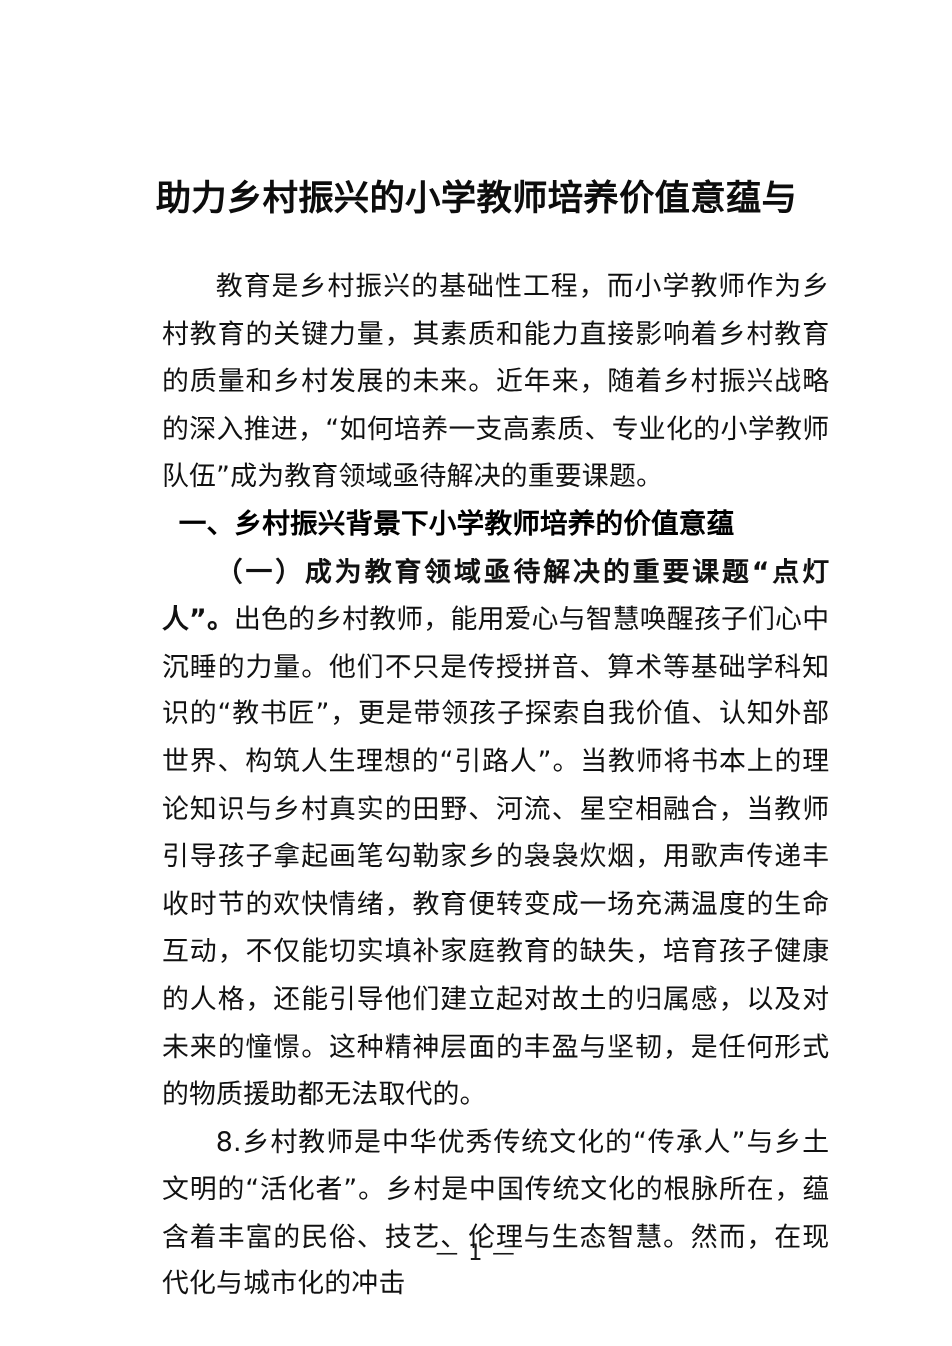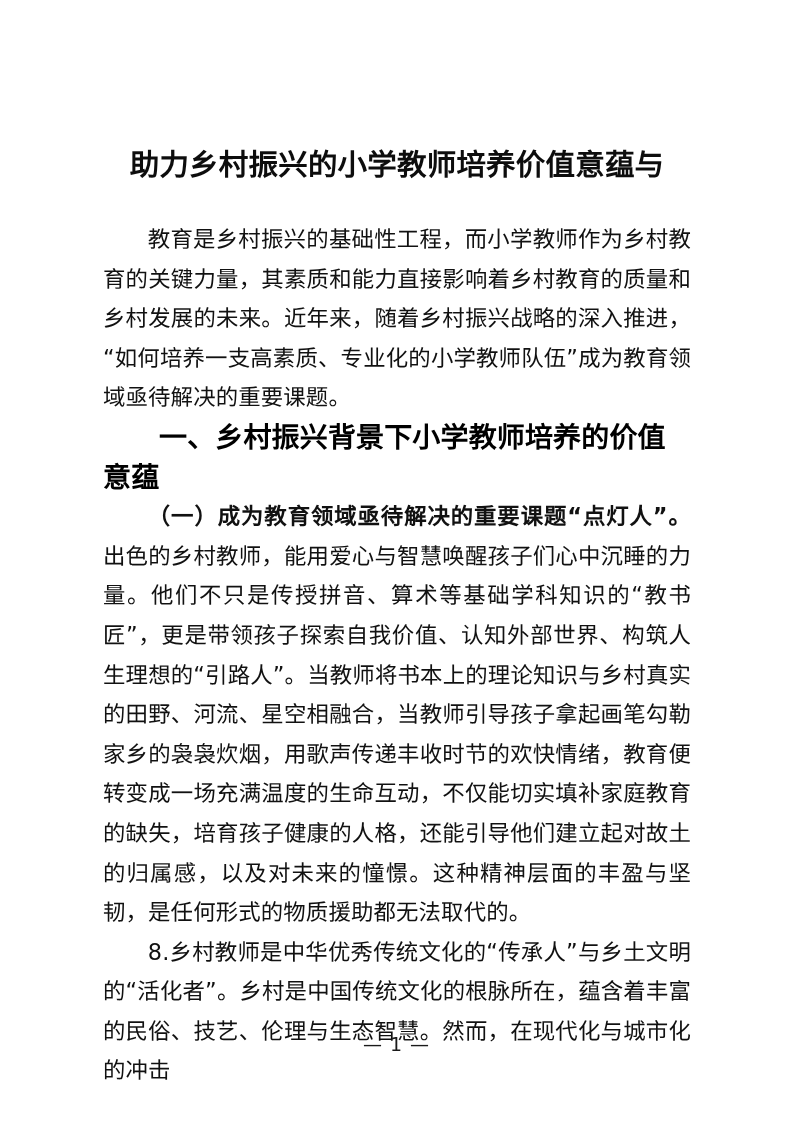--- a/index.html
+++ b/index.html
@@ -58,31 +58,32 @@
     line-height: 39.6px;
     text-align: justify;
     text-align-last: left;
     text-justify: inter-character;
     color: #111111;
     letter-spacing: 0.15px;
   }
 
   .para.indent {
     text-indent: 2em;
+    margin-left: 32px;
   }
 
   .para.first-body {
     margin-top: 33px;
   }
 
   
   .heading-1 {
     margin: 0;
     font-family: "DejaVu Sans", "Liberation Sans", sans-serif;
-    font-size: 28px;
+    font-size: 23px;
     line-height: 39.6px;
     font-weight: 700;
     text-indent: 2em;
     color: #000000;
     letter-spacing: 0.15px;
   }
 
   
   .lead {
     font-weight: 700;

